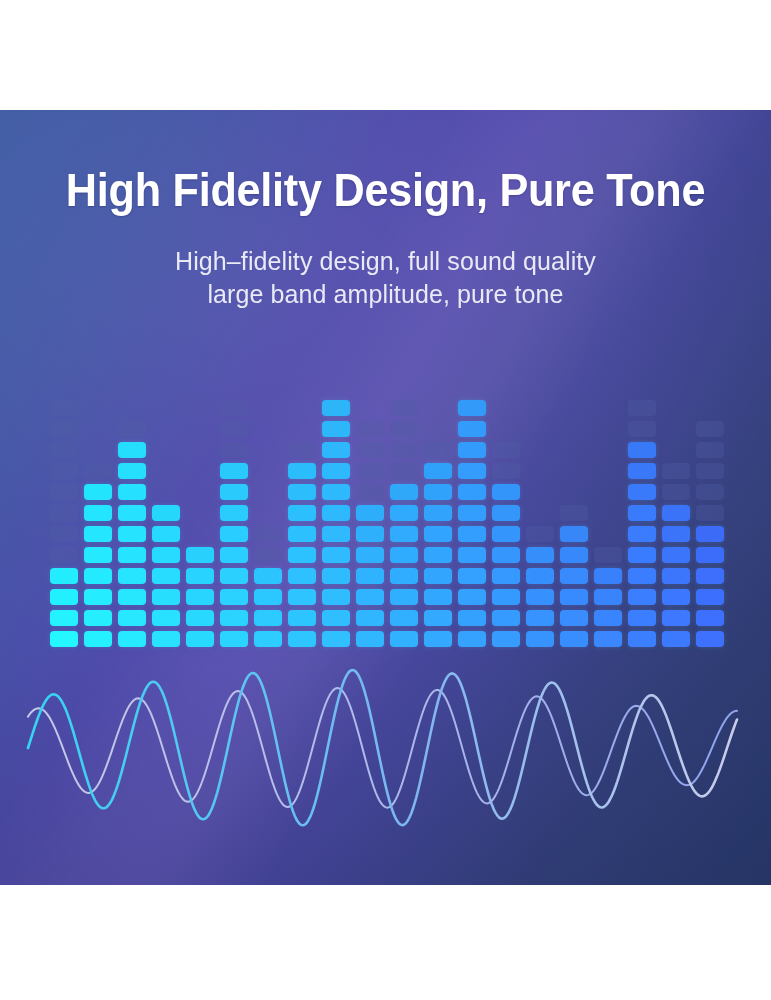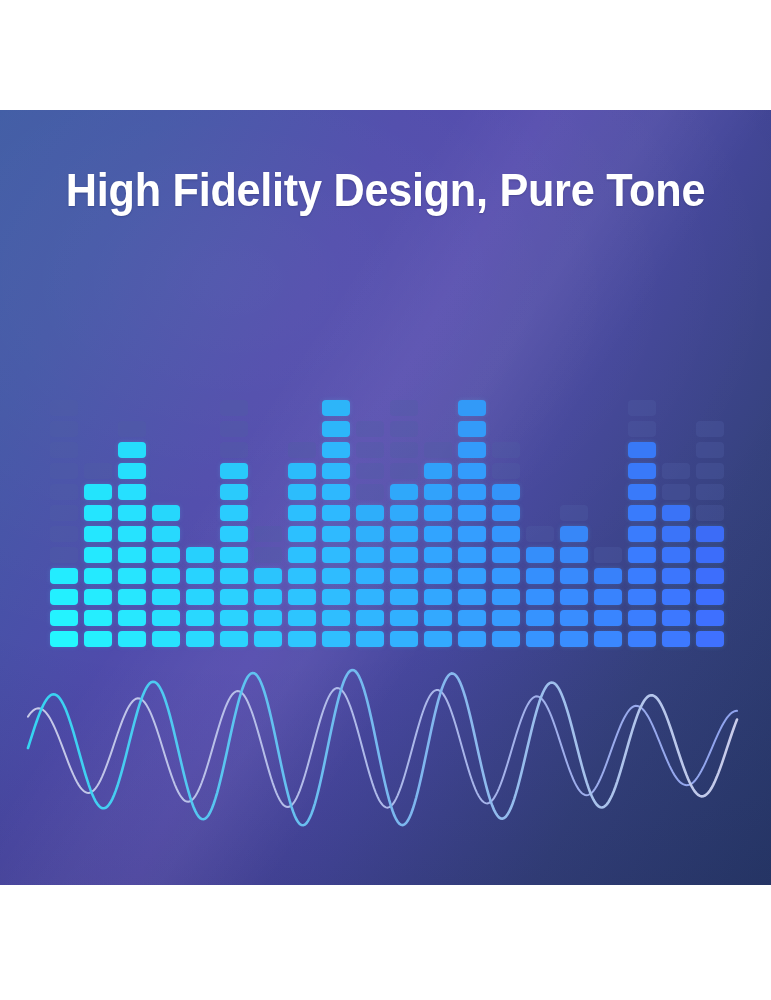--- a/index.html
+++ b/index.html
@@ -143,20 +143,24 @@
 <div id="page-root">
 
   <div class="letterbox top"></div>
 
   <div class="banner">
     <div class="banner-sheen"></div>
     <div class="banner-vignette"></div>
 
     <div class="headline">High Fidelity Design, Pure Tone</div>
 
+    <div class="subhead">
+      <span class="subhead-line">High–fidelity design, full sound quality</span>
+      <span class="subhead-line">large band amplitude, pure tone</span>
+    </div>
 
     <div class="equalizer" id="equalizer">
         <div class="eq-col" style="left: 0px;">
           <div class="eq-cell" style="bottom: 0px; background: rgb(36, 247, 255); box-shadow: rgba(90, 200, 255, 0.2) 0px 0px 5px;"></div>
           <div class="eq-cell" style="bottom: 21px; background: rgb(36, 243, 255); box-shadow: rgba(90, 200, 255, 0.2) 0px 0px 5px;"></div>
           <div class="eq-cell" style="bottom: 42px; background: rgb(35, 240, 255); box-shadow: rgba(90, 200, 255, 0.2) 0px 0px 5px;"></div>
           <div class="eq-cell" style="bottom: 63px; background: rgb(35, 236, 255); box-shadow: rgba(90, 200, 255, 0.2) 0px 0px 5px;"></div>
           <div class="eq-cell" style="bottom: 84px; background: rgb(79, 95, 163); opacity: 0.34;"></div>
           <div class="eq-cell" style="bottom: 105px; background: rgb(79, 95, 163); opacity: 0.34;"></div>
           <div class="eq-cell" style="bottom: 126px; background: rgb(79, 95, 163); opacity: 0.34;"></div>

